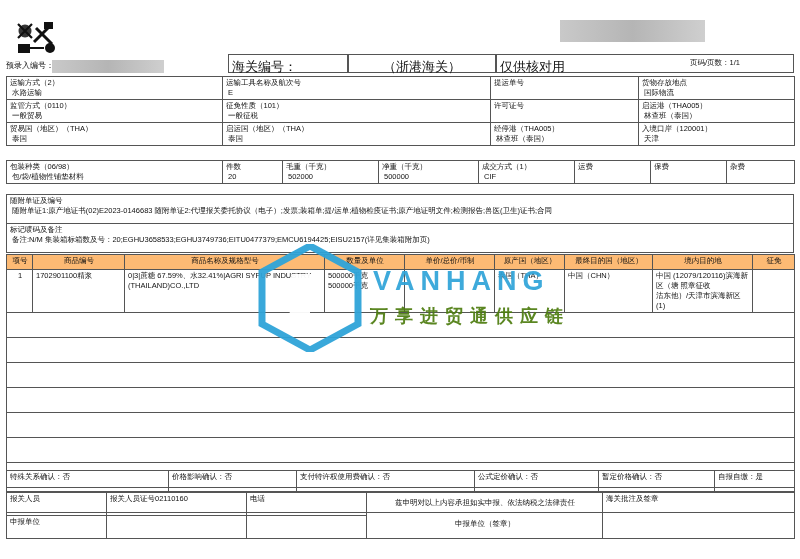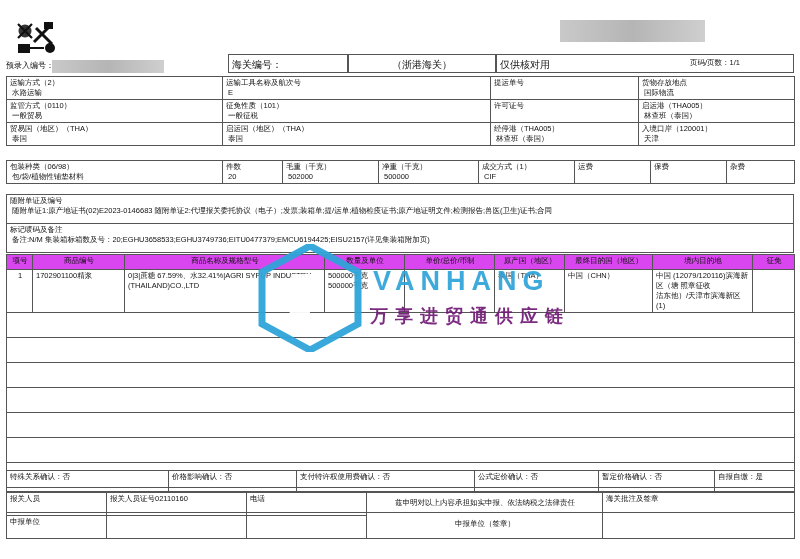--- a/index.html
+++ b/index.html
@@ -56,42 +56,42 @@
   .lbl{display:block;font-size:7.5px;color:#111;}
   .val{display:block;font-size:7.5px;color:#111;padding-left:2px;}
   .cen{text-align:center;}
 
   
   .topline{
     position:absolute;left:6px;top:54px;width:788px;height:20px;
   }
   .topline .cellbox{
     position:absolute;border:1px solid #555;height:19px;box-sizing:border-box;
-    font-size:10px;padding:3px 3px;
-  }
-
-  
-  td.hdr{background:#d946ef;font-weight:normal;text-align:center;}
+    font-size:13px;padding:3px 3px;
+  }
+
+  
+  td.hdr{background:#fdba74;font-weight:normal;text-align:center;}
 
   
   .watermark{
     position:absolute;left:258px;top:252px;width:420px;height:100px;
     pointer-events:none;
   }
   .wm-hex{
     position:absolute;left:0px;top:-8px;
   }
   .wm-text1{
     position:absolute;left:115px;top:14px;
     font-size:27px;font-weight:bold;color:#2ea3d8;letter-spacing:6px;
     opacity:.92;
   }
   .wm-text2{
     position:absolute;left:112px;top:52px;
-    font-size:18px;font-weight:bold;color:#701a75;letter-spacing:7px;
+    font-size:18px;font-weight:bold;color:#4d7c0f;letter-spacing:7px;
     opacity:.92;
   }
 
   
   .footnote{font-size:7.5px;line-height:11px;}
 </style>
 </head>
 <body>
 
 <div class="page">

